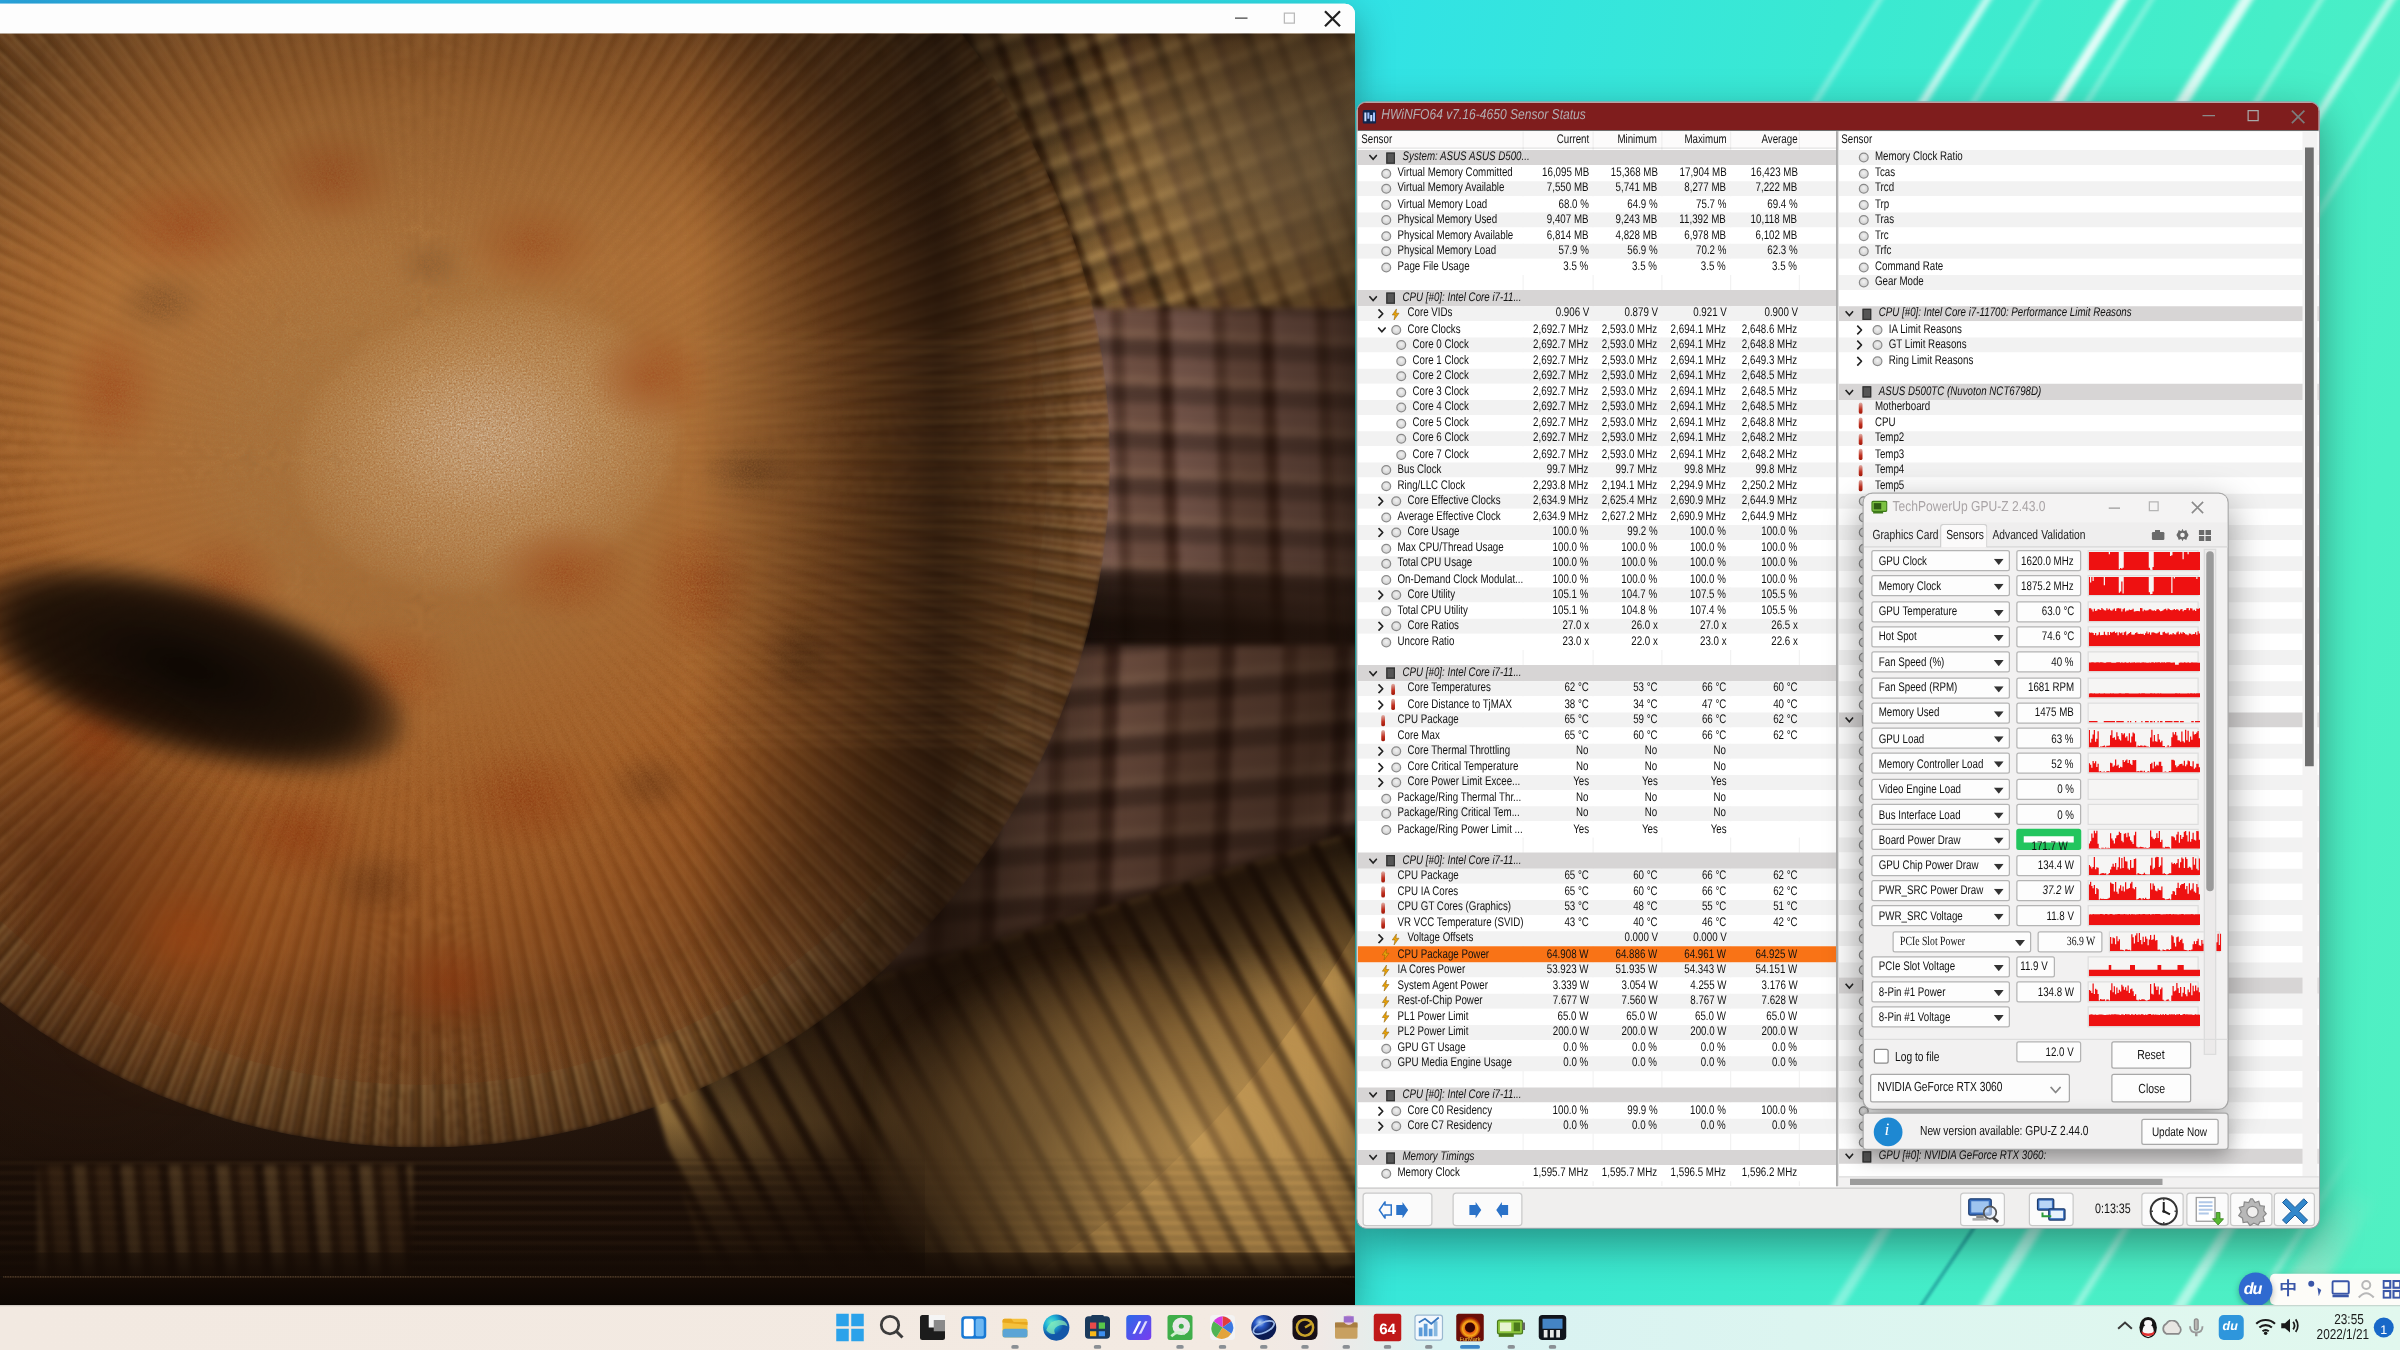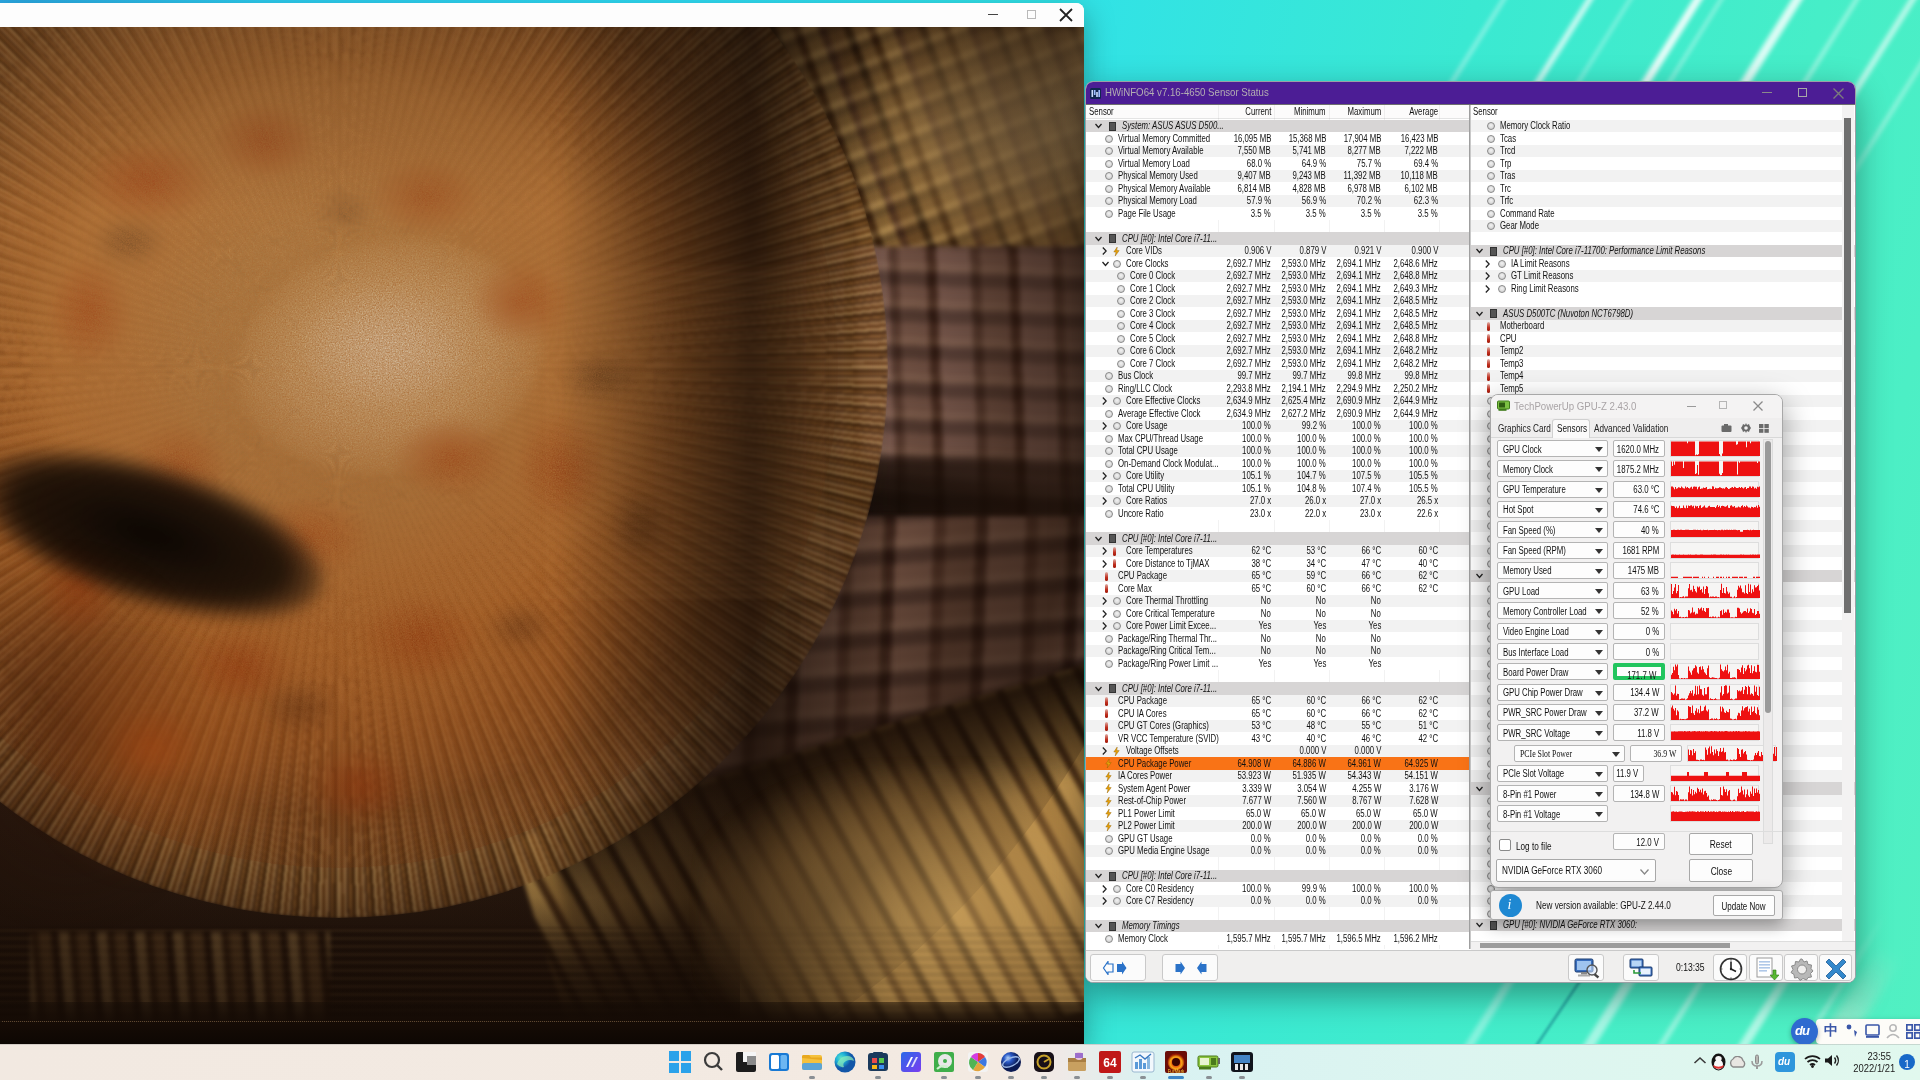--- a/index.html
+++ b/index.html
@@ -157,21 +157,21 @@
 
   <div class="abs" style="left:0;top:0;width:1084px;height:1017px;background:linear-gradient(180deg,rgba(15,8,4,0.22) 0%,rgba(0,0,0,0) 18%,rgba(0,0,0,0) 72%,rgba(10,5,2,0.3) 100%);"></div>
   <div class="abs" style="left:700px;top:740px;width:420px;height:270px;background:radial-gradient(ellipse at 60% 55%,rgba(225,180,105,0.5),rgba(200,150,80,0.25) 55%,rgba(0,0,0,0) 78%);filter:blur(6px);"></div>
   <div class="abs" style="left:0px;top:975px;width:1084px;height:42px;background:linear-gradient(180deg,rgba(20,11,5,0.5),#150b05 55%,#0d0703);"></div>
   <div class="abs" style="left:0;top:994px;width:1084px;height:1px;background:rgba(205,160,110,0.4);border-top:1px dotted rgba(10,5,2,0.8);"></div>
  </div>
 </div>
 
 <div class="abs" style="left:1085px;top:81px;width:771px;height:902px;background:#fff;border-radius:8px;box-shadow:0 12px 34px rgba(0,0,0,0.38);border:1px solid #9aa0a6;overflow:hidden;">
 
- <div class="abs" style="left:0;top:0;width:100%;height:22px;background:#4c1d95;">
+ <div class="abs" style="left:0;top:0;width:100%;height:22px;background:#7f1d1d;font-style:italic;">
   <svg class="abs" style="left:4px;top:6px" width="11" height="11" viewBox="0 0 11 11">
           <rect width="11" height="11" rx="1.5" fill="#10264f"></rect>
           <rect x="1.5" y="2" width="1.6" height="7" fill="#cfe0ff"></rect>
           <rect x="3.9" y="2" width="1.6" height="5" fill="#9fc0ff"></rect>
           <rect x="6.2" y="4" width="1.6" height="5" fill="#cfe0ff"></rect>
           <rect x="8.4" y="2" width="1.6" height="7" fill="#9fc0ff"></rect>
         </svg>
   <span class="abs" style="left:19px;top:4px;font-size:11.5px;color:#b3aeb2;white-space:nowrap;transform:scaleX(0.84);transform-origin:0 50%;">HWiNFO64 v7.16-4650 Sensor Status</span>
   <div class="abs" style="left:676px;top:10px;width:10px;height:1.3px;background:#8a8a8a;"></div>
   <div class="abs" style="left:712px;top:6px;width:8.5px;height:8.5px;border:1.2px solid #a8a8a8;"></div>
@@ -1246,21 +1246,21 @@
           </svg>
         </div>
 </div>
       <div class="abs" style="left:0;top:267.30000000000007px;width:100%;height:20.3px;">
  <div class="abs" style="left:6px;top:1px;width:111px;height:17px;background:#fdfdfd;border:1px solid #b4b4b4;border-radius:2px;">
    <span class="g abs" style="left:5px;top:2.5px;">Board Power Draw</span>
    <svg class="abs" style="right:4px;top:6px" width="8" height="5">
             <path d="M0 0 L8 0 L4 5 Z" fill="#333"></path>
           </svg>
  </div>
- <div class="abs" style="left:122px;top:1px;width:52px;height:17px;background:#fdfdfd;border:4px solid #22c55e;border-radius:2px;">
+ <div class="abs" style="left:122px;top:1px;width:52px;height:17px;background:#fdfdfd;border:6px solid #22c55e;border-radius:2px;">
    <span class="gr abs" style="right:5px;top:2.5px;">171.7 W</span>
  </div>
  <div class="abs" style="left:179px;top:1px;width:89px;height:17px;background:#f6f5f4;border:1px solid #ddd;">
           <svg width="89" height="15" style="position:absolute;left:0;top:0">
             <path d="M0 15 L0 10.7 L1 10.7 L1 9.0 L2 9.0 L2 2.8 L3 2.8 L3 6.2 L4 6.2 L4 0.5 L5 0.5 L5 2.6 L6 2.6 L6 0.5 L7 0.5 L7 10.9 L8 10.9 L8 14.4 L9 14.4 L9 14.7 L10 14.7 L10 14.1 L11 14.1 L11 14.2 L12 14.2 L12 14.6 L13 14.6 L13 13.9 L14 13.9 L14 14.6 L15 14.6 L15 14.2 L16 14.2 L16 14.3 L17 14.3 L17 2.5 L18 2.5 L18 6.7 L19 6.7 L19 8.4 L20 8.4 L20 10.8 L21 10.8 L21 6.5 L22 6.5 L22 4.4 L23 4.4 L23 3.9 L24 3.9 L24 1.3 L25 1.3 L25 2.4 L26 2.4 L26 8.5 L27 8.5 L27 9.8 L28 9.8 L28 2.9 L29 2.9 L29 2.6 L30 2.6 L30 5.7 L31 5.7 L31 2.2 L32 2.2 L32 5.2 L33 5.2 L33 8.2 L34 8.2 L34 9.4 L35 9.4 L35 11.1 L36 11.1 L36 4.2 L37 4.2 L37 1.4 L38 1.4 L38 13.3 L39 13.3 L39 14.0 L40 14.0 L40 13.7 L41 13.7 L41 13.3 L42 13.3 L42 13.5 L43 13.5 L43 13.8 L44 13.8 L44 14.1 L45 14.1 L45 13.9 L46 13.9 L46 14.4 L47 14.4 L47 14.4 L48 14.4 L48 13.7 L49 13.7 L49 0.4 L50 0.4 L50 5.3 L51 5.3 L51 6.8 L52 6.8 L52 7.4 L53 7.4 L53 6.3 L54 6.3 L54 2.5 L55 2.5 L55 6.3 L56 6.3 L56 0.7 L57 0.7 L57 9.5 L58 9.5 L58 7.8 L59 7.8 L59 13.9 L60 13.9 L60 14.1 L61 14.1 L61 13.4 L62 13.4 L62 13.5 L63 13.5 L63 13.3 L64 13.3 L64 13.8 L65 13.8 L65 14.7 L66 14.7 L66 5.0 L67 5.0 L67 5.2 L68 5.2 L68 5.9 L69 5.9 L69 8.2 L70 8.2 L70 3.5 L71 3.5 L71 1.3 L72 1.3 L72 10.1 L73 10.1 L73 3.9 L74 3.9 L74 7.2 L75 7.2 L75 5.6 L76 5.6 L76 1.4 L77 1.4 L77 0.7 L78 0.7 L78 4.2 L79 4.2 L79 9.1 L80 9.1 L80 1.2 L81 1.2 L81 9.3 L82 9.3 L82 7.1 L83 7.1 L83 2.2 L84 2.2 L84 7.8 L85 7.8 L85 8.3 L86 8.3 L86 0.8 L87 0.8 L87 0.9 L88 0.9 L88 7.8 L89 7.8 L89 15 Z" fill="#e11"></path>
           </svg>
         </div>
 </div>
       <div class="abs" style="left:0;top:287.6000000000001px;width:100%;height:20.3px;">
  <div class="abs" style="left:6px;top:1px;width:111px;height:17px;background:#fdfdfd;border:1px solid #b4b4b4;border-radius:2px;">
@@ -1278,21 +1278,21 @@
           </svg>
         </div>
 </div>
       <div class="abs" style="left:0;top:307.9000000000001px;width:100%;height:20.3px;">
  <div class="abs" style="left:6px;top:1px;width:111px;height:17px;background:#fdfdfd;border:1px solid #b4b4b4;border-radius:2px;">
    <span class="g abs" style="left:5px;top:2.5px;">PWR_SRC Power Draw</span>
    <svg class="abs" style="right:4px;top:6px" width="8" height="5">
             <path d="M0 0 L8 0 L4 5 Z" fill="#333"></path>
           </svg>
  </div>
- <div class="abs" style="left:122px;top:1px;width:52px;height:17px;background:#fdfdfd;border:1px solid #b4b4b4;border-radius:2px;">
+ <div class="abs" style="left:122px;top:1px;width:52px;height:17px;background:#fdfdfd;border:1px solid #b4b4b4;border-radius:2px;font-style:italic;">
    <span class="gr abs" style="right:5px;top:2.5px;">37.2 W</span>
  </div>
  <div class="abs" style="left:179px;top:1px;width:89px;height:17px;background:#f6f5f4;border:1px solid #ddd;">
           <svg width="89" height="15" style="position:absolute;left:0;top:0">
             <path d="M0 15 L0 2.6 L1 2.6 L1 0.4 L2 0.4 L2 3.7 L3 3.7 L3 5.5 L4 5.5 L4 2.9 L5 2.9 L5 10.2 L6 10.2 L6 5.3 L7 5.3 L7 6.4 L8 6.4 L8 14.5 L9 14.5 L9 13.8 L10 13.8 L10 14.2 L11 14.2 L11 13.9 L12 13.9 L12 14.1 L13 14.1 L13 14.2 L14 14.2 L14 14.2 L15 14.2 L15 13.8 L16 13.8 L16 13.2 L17 13.2 L17 1.0 L18 1.0 L18 1.8 L19 1.8 L19 2.1 L20 2.1 L20 8.1 L21 8.1 L21 0.6 L22 0.6 L22 8.3 L23 8.3 L23 9.9 L24 9.9 L24 5.8 L25 5.8 L25 3.2 L26 3.2 L26 7.5 L27 7.5 L27 4.2 L28 4.2 L28 8.2 L29 8.2 L29 0.7 L30 0.7 L30 6.3 L31 6.3 L31 6.0 L32 6.0 L32 5.4 L33 5.4 L33 1.7 L34 1.7 L34 0.4 L35 0.4 L35 5.5 L36 5.5 L36 6.4 L37 6.4 L37 4.5 L38 4.5 L38 14.6 L39 14.6 L39 14.1 L40 14.1 L40 13.4 L41 13.4 L41 13.5 L42 13.5 L42 14.6 L43 14.6 L43 13.4 L44 13.4 L44 14.1 L45 14.1 L45 13.2 L46 13.2 L46 14.2 L47 14.2 L47 14.4 L48 14.4 L48 13.9 L49 13.9 L49 1.6 L50 1.6 L50 6.5 L51 6.5 L51 1.8 L52 1.8 L52 3.5 L53 3.5 L53 7.3 L54 7.3 L54 8.0 L55 8.0 L55 5.7 L56 5.7 L56 6.9 L57 6.9 L57 7.2 L58 7.2 L58 4.1 L59 4.1 L59 13.4 L60 13.4 L60 13.8 L61 13.8 L61 14.5 L62 14.5 L62 14.4 L63 14.4 L63 14.1 L64 14.1 L64 13.8 L65 13.8 L65 14.5 L66 14.5 L66 10.4 L67 10.4 L67 7.7 L68 7.7 L68 8.2 L69 8.2 L69 10.9 L70 10.9 L70 5.4 L71 5.4 L71 1.2 L72 1.2 L72 5.4 L73 5.4 L73 3.2 L74 3.2 L74 2.2 L75 2.2 L75 2.1 L76 2.1 L76 1.3 L77 1.3 L77 6.4 L78 6.4 L78 3.8 L79 3.8 L79 9.9 L80 9.9 L80 1.6 L81 1.6 L81 7.1 L82 7.1 L82 6.0 L83 6.0 L83 1.5 L84 1.5 L84 8.1 L85 8.1 L85 9.2 L86 9.2 L86 2.2 L87 2.2 L87 4.7 L88 4.7 L88 10.3 L89 10.3 L89 15 Z" fill="#e11"></path>
           </svg>
         </div>
 </div>
       <div class="abs" style="left:0;top:328.2000000000001px;width:100%;height:20.3px;">
  <div class="abs" style="left:6px;top:1px;width:111px;height:17px;background:#fdfdfd;border:1px solid #b4b4b4;border-radius:2px;">

